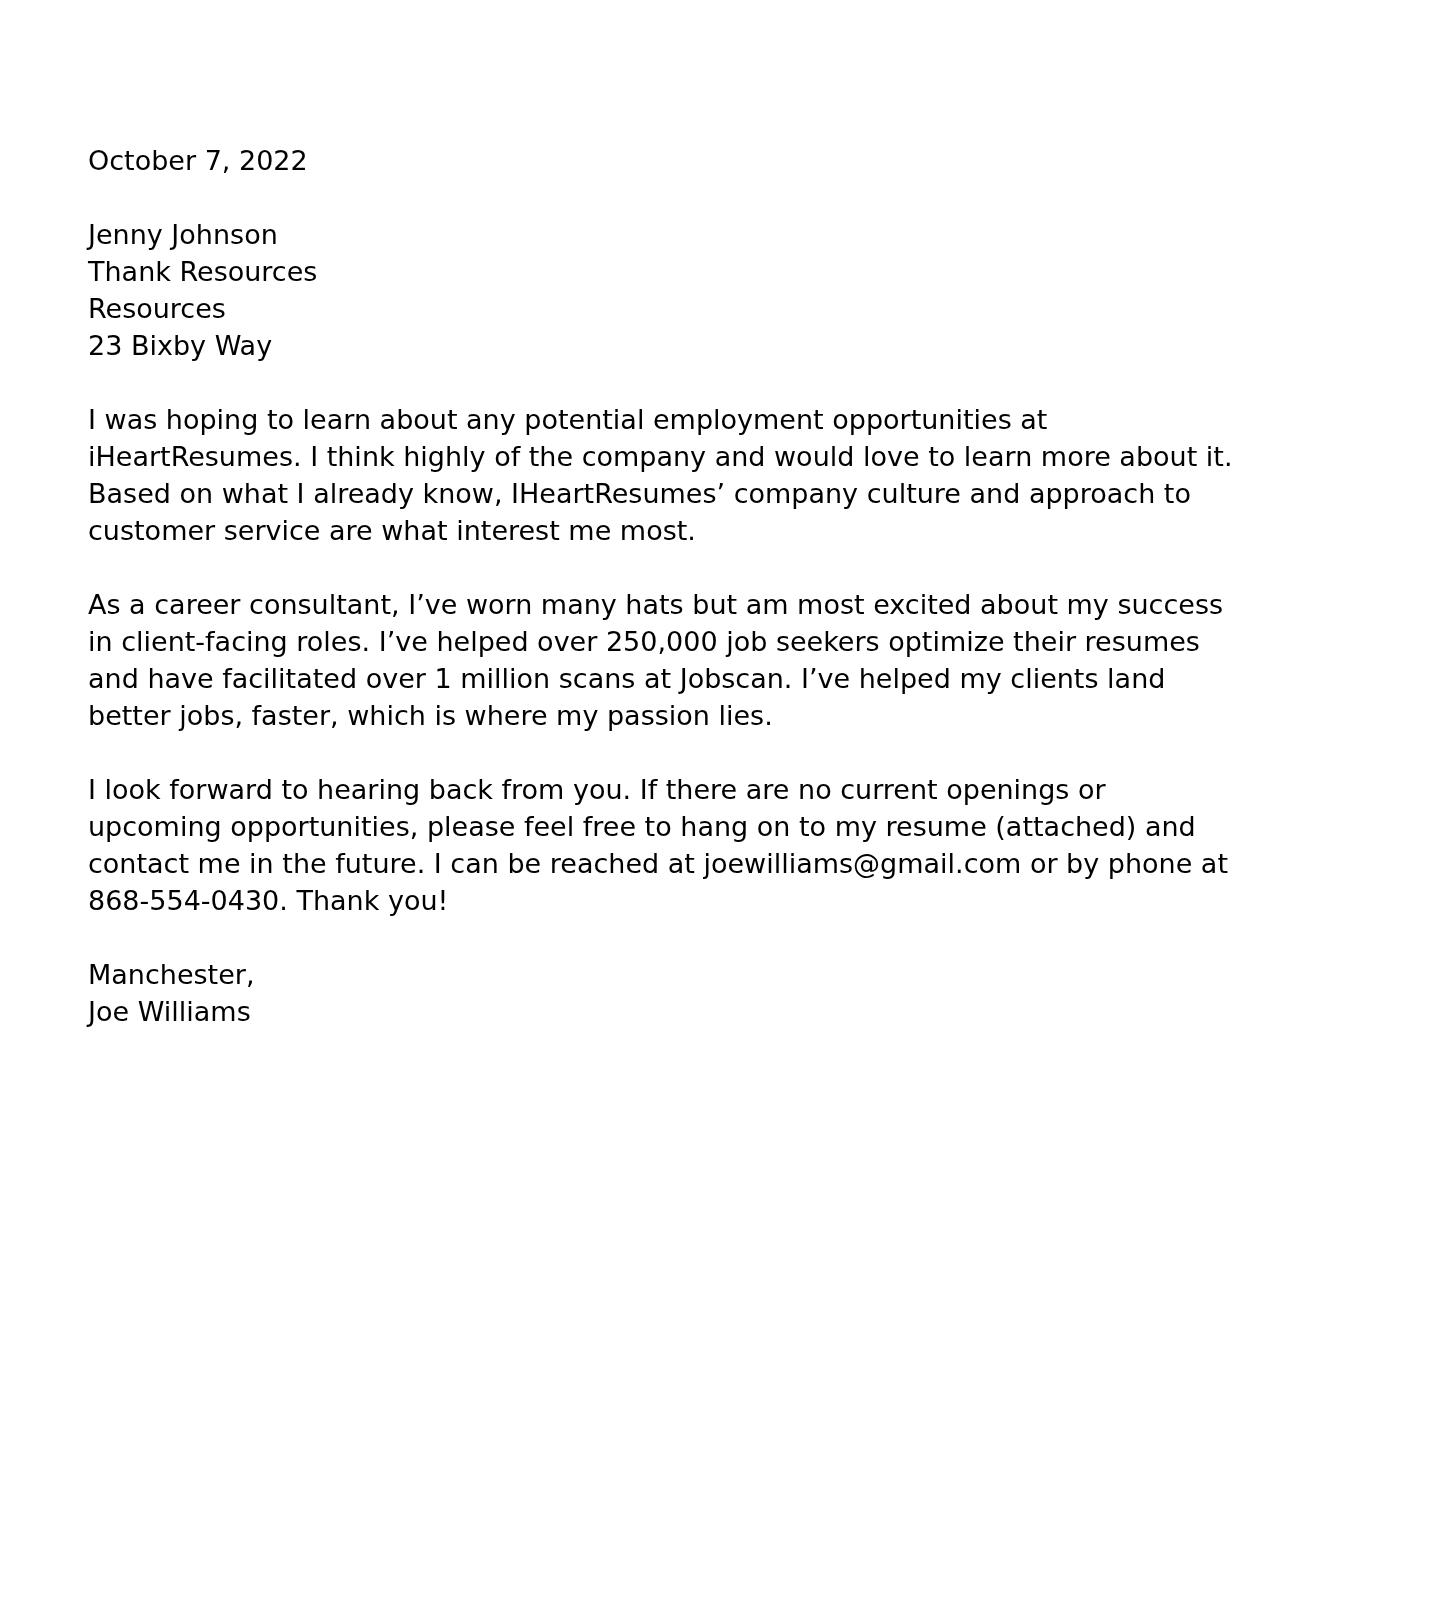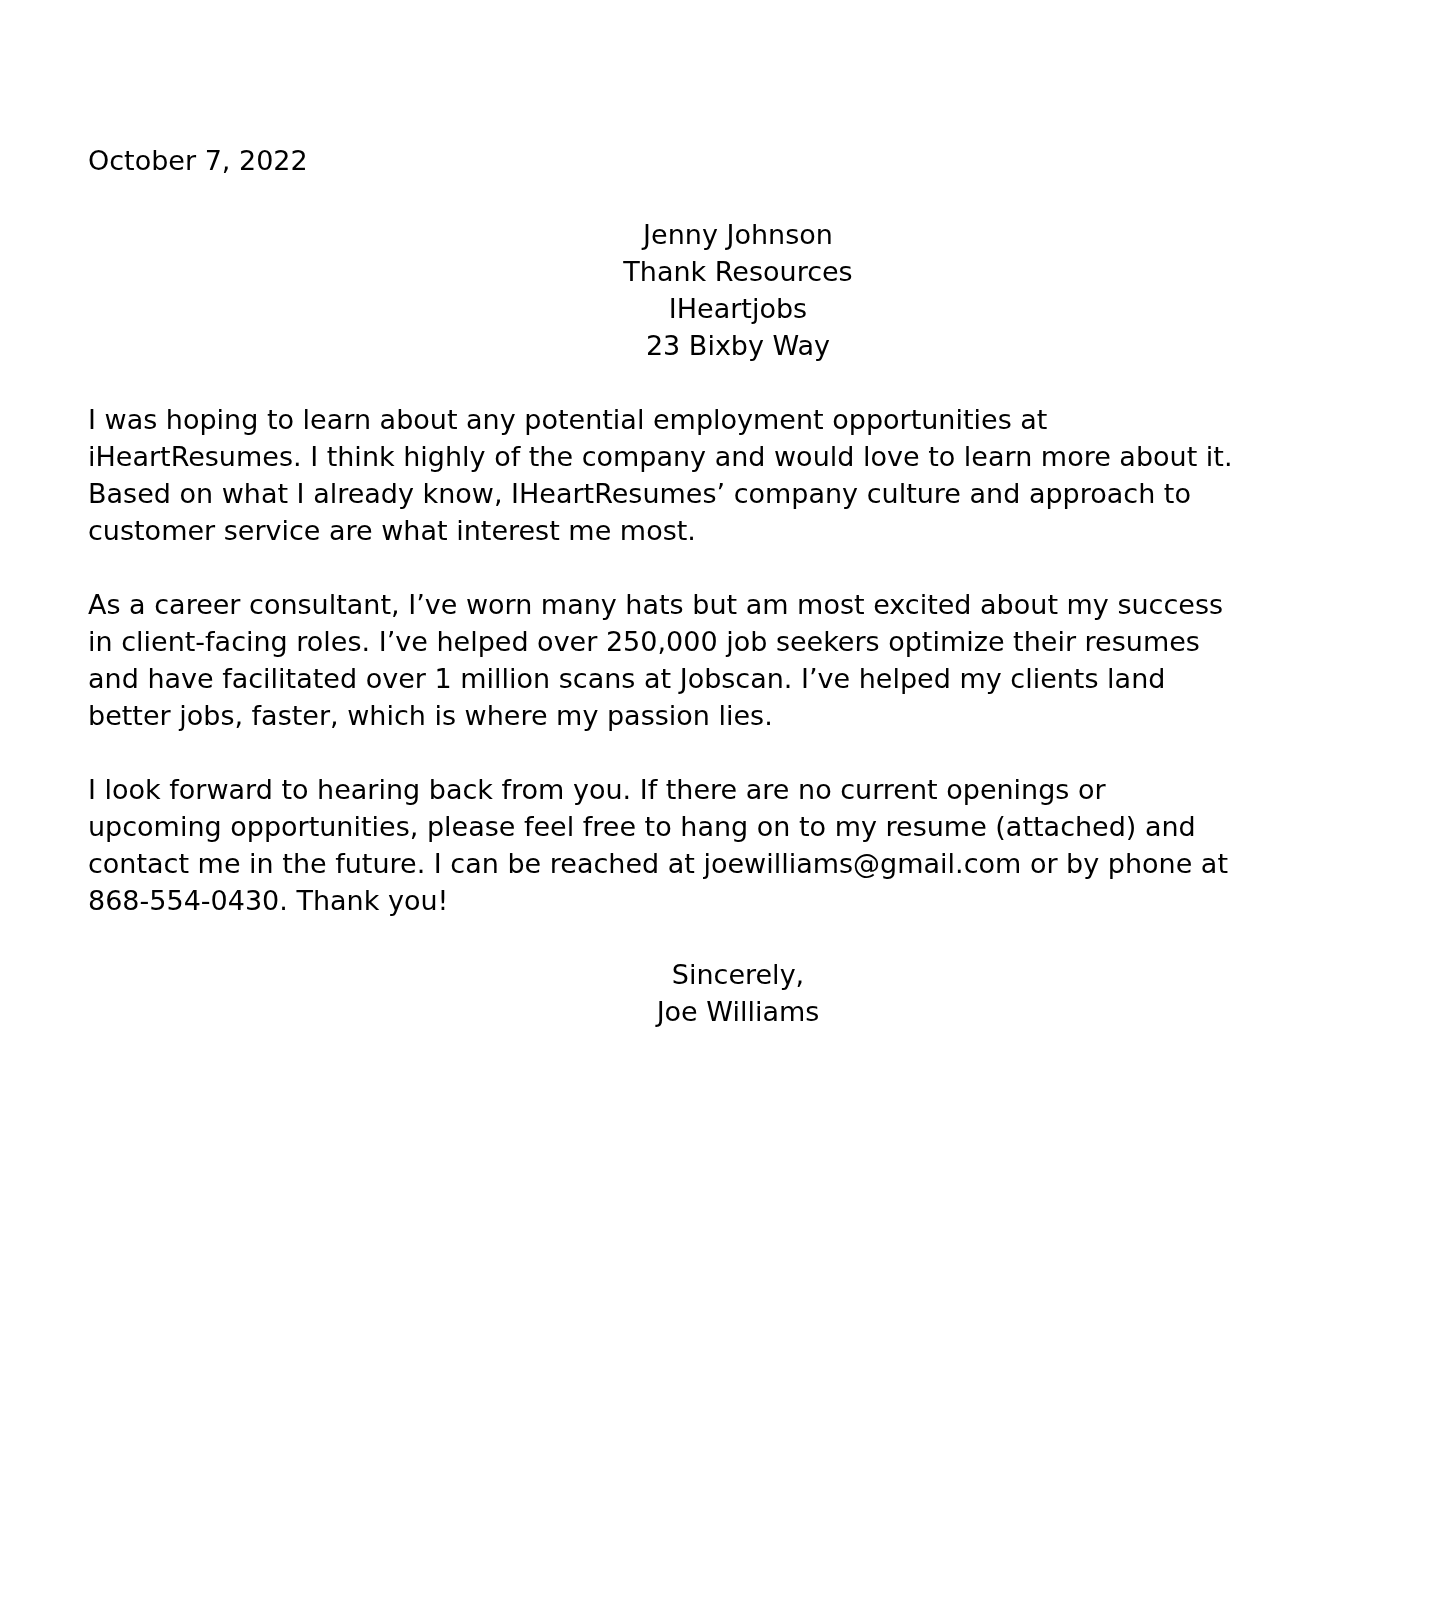--- a/index.html
+++ b/index.html
@@ -22,51 +22,50 @@
   .block {
     margin: 0 0 37px 0;
     white-space: pre-line;
   }
   .line {
     margin: 0;
     white-space: pre-line;
   }
   .address-block, .closing-block {
     margin: 0 0 37px 0;
-    text-align: center;
   }
 </style>
 </head>
 <body>
 
 <div class="letter">
 
   <p class="block">October 7, 2022</p>
 
   <div class="address-block">
     <p class="line">Jenny Johnson</p>
     <p class="line">Thank Resources</p>
-    <p class="line">IHeartjobs</p>
+    <p class="line">Resources</p>
     <p class="line">23 Bixby Way</p>
   </div>
 
 
   <p class="block">I was hoping to learn about any potential employment opportunities at
 iHeartResumes. I think highly of the company and would love to learn more about it.
 Based on what I already know, IHeartResumes’ company culture and approach to
 customer service are what interest me most.</p>
 
   <p class="block">As a career consultant, I’ve worn many hats but am most excited about my success
 in client-facing roles. I’ve helped over 250,000 job seekers optimize their resumes
 and have facilitated over 1 million scans at Jobscan. I’ve helped my clients land
 better jobs, faster, which is where my passion lies.</p>
 
   <p class="block">I look forward to hearing back from you. If there are no current openings or
 upcoming opportunities, please feel free to hang on to my resume (attached) and
 contact me in the future. I can be reached at joewilliams@gmail.com or by phone at
 868-554-0430. Thank you!</p>
 
   <div class="closing-block">
-    <p class="line">Sincerely,</p>
+    <p class="line">Manchester,</p>
     <p class="line">Joe Williams</p>
   </div>
 
 </div>
 
 </body></html>

